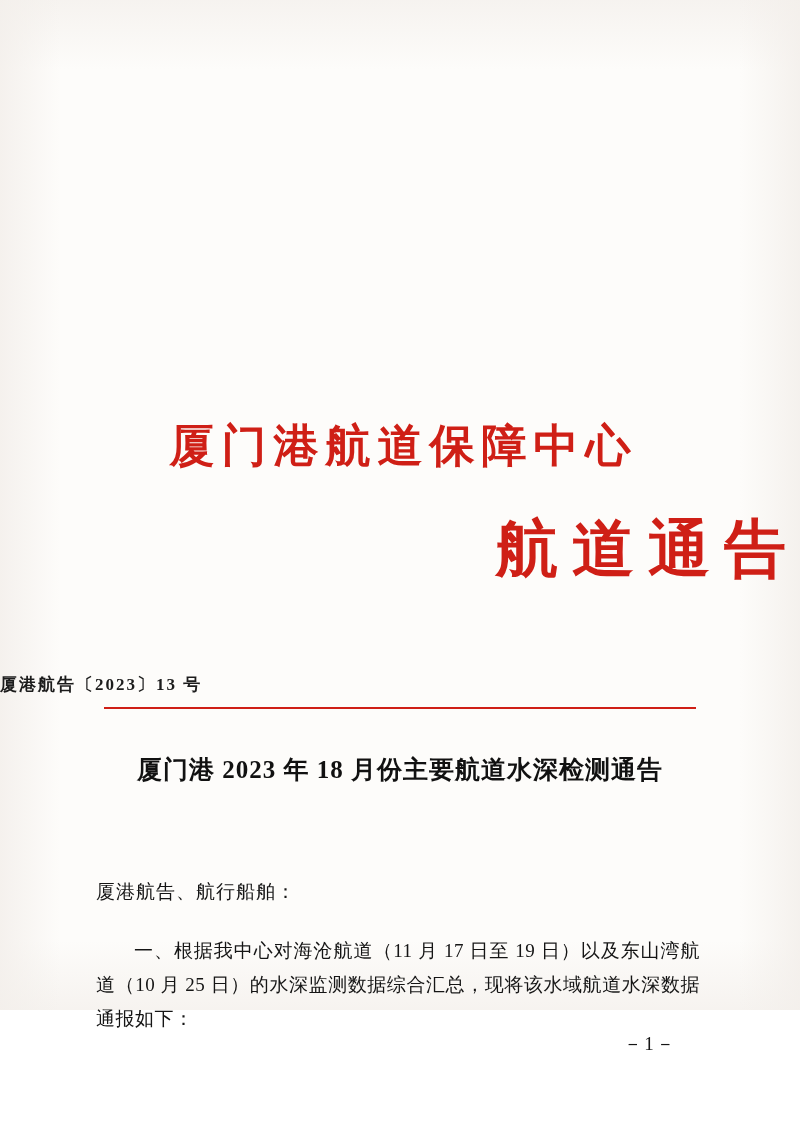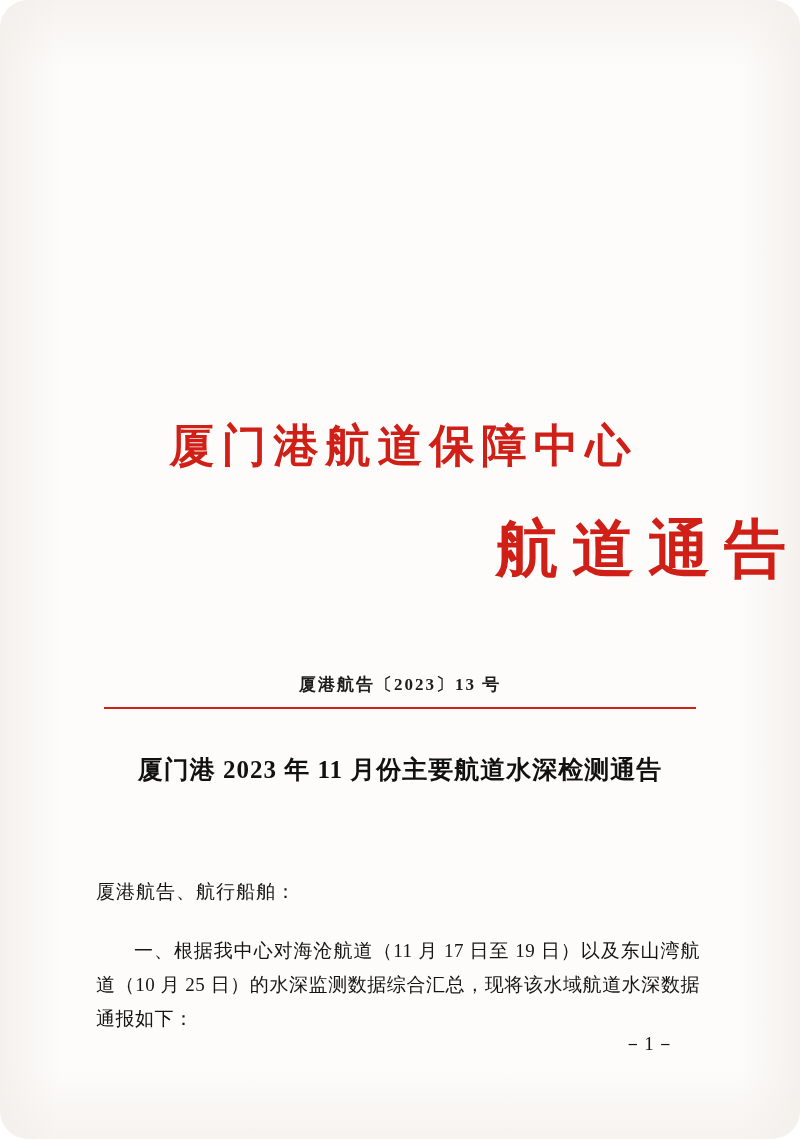--- a/index.html
+++ b/index.html
@@ -9,30 +9,29 @@
   body {
     width: 800px;
     height: 1139px;
     background: #ffffff;
     font-family: "Liberation Serif", serif;
     overflow: hidden;
   }
   .page {
     position: relative;
     width: 800px;
-    height: 1139px;
+    height: 1010px;
     background: #fdfcfa;
     box-sizing: border-box;
     
     background-image:
       linear-gradient(to right, rgba(243,239,235,0.85) 0px, rgba(255,255,255,0) 60px),
       linear-gradient(to left, rgba(243,239,235,0.85) 0px, rgba(255,255,255,0) 60px),
       linear-gradient(to bottom, rgba(243,239,235,0.7) 0px, rgba(255,255,255,0) 70px),
       linear-gradient(to top, rgba(243,239,235,0.7) 0px, rgba(255,255,255,0) 70px);
-    border-radius: 28px;
   }
   .doc-body {
     position: absolute;
     left: 0;
     top: 0;
     width: 800px;
     height: 1139px;
   }
 
   .org-title {
@@ -65,21 +64,21 @@
     text-indent: 14px;
     line-height: 1;
     white-space: nowrap;
   }
 
   .doc-number {
     position: absolute;
     left: 0;
     top: 676px;
     width: 800px;
-    text-align: center;
+    text-align: left;
     color: #1c1c1c;
     font-family: "Liberation Serif", serif;
     font-weight: bold;
     font-size: 17px;
     letter-spacing: 2px;
     line-height: 1;
     white-space: nowrap;
   }
 
   .red-rule {
@@ -154,21 +153,21 @@
   <div class="doc-body">
 
     <div class="org-title">厦门港航道保障中心</div>
 
     <div class="doc-kind">航道通告</div>
 
     <div class="doc-number">厦港航告〔2023〕13 号</div>
 
     <div class="red-rule"></div>
 
-    <div class="doc-title">厦门港 2023 年 11 月份主要航道水深检测通告</div>
+    <div class="doc-title">厦门港 2023 年 18 月份主要航道水深检测通告</div>
 
     <div class="salutation">厦港航告、航行船舶：</div>
 
     <div class="para">一、根据我中心对海沧航道（11 月 17 日至 19 日）以及东山湾航道（10 月 25 日）的水深监测数据综合汇总，现将该水域航道水深数据通报如下：</div>
 
     <div class="page-number">－1－</div>
 
   </div>
 </div>
 

